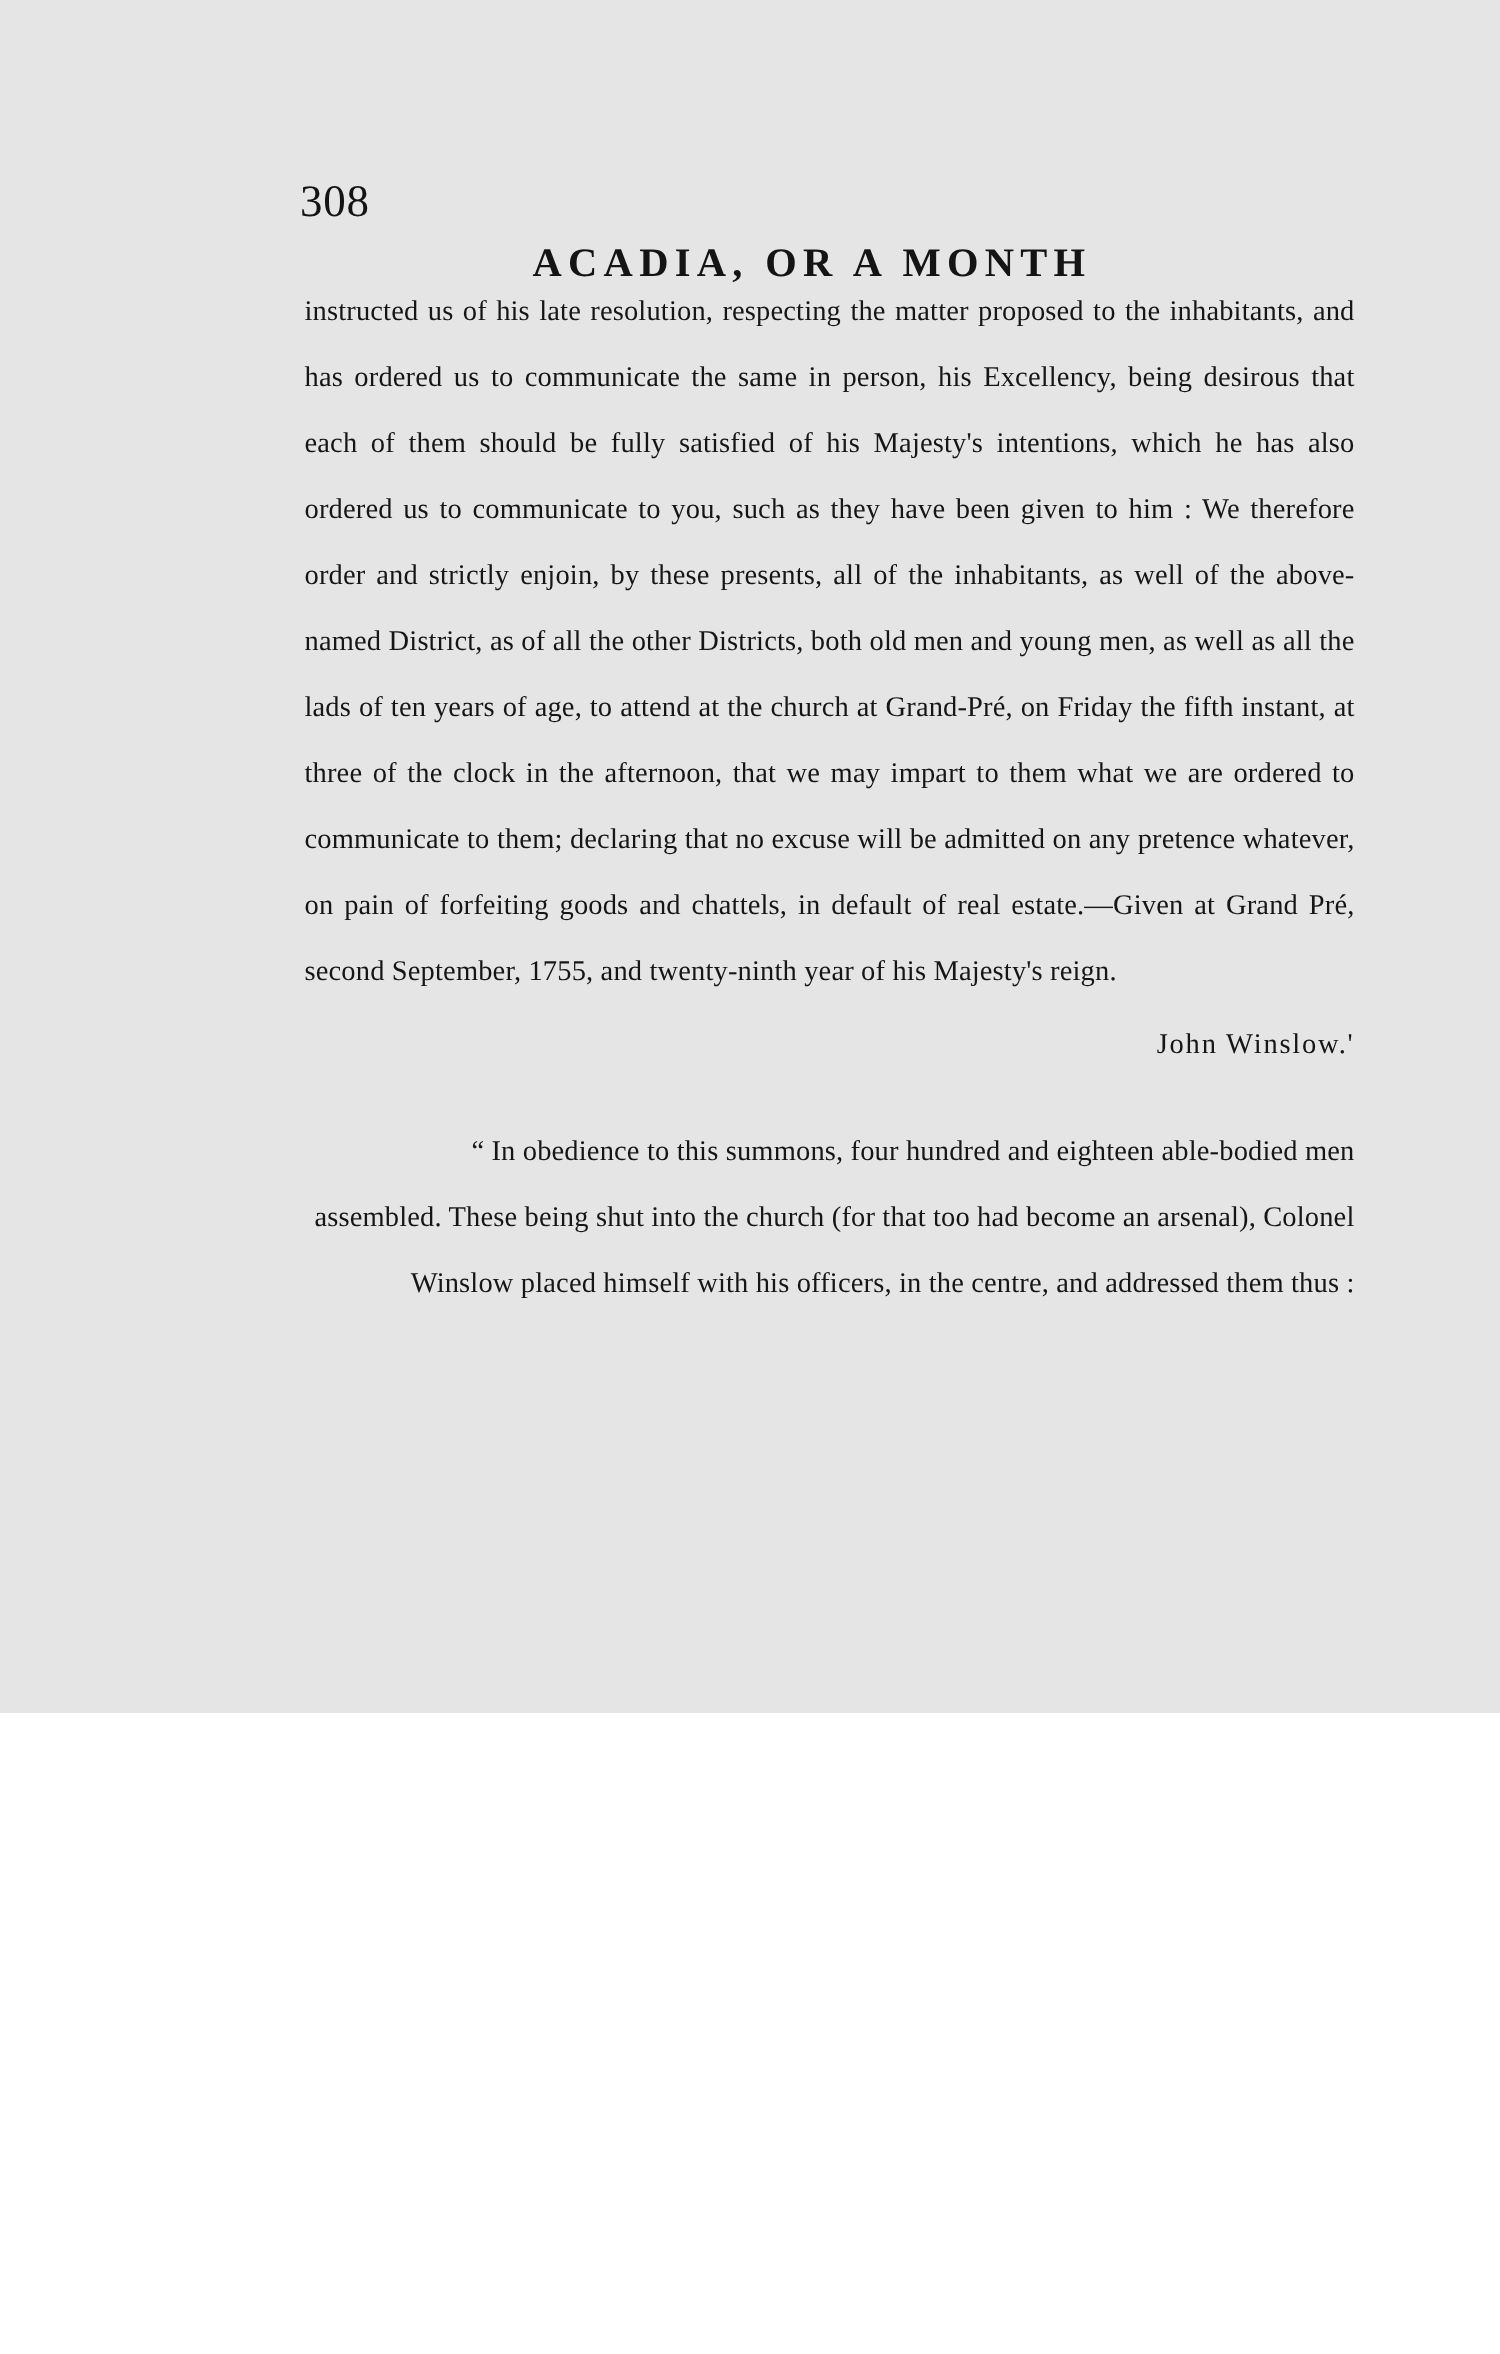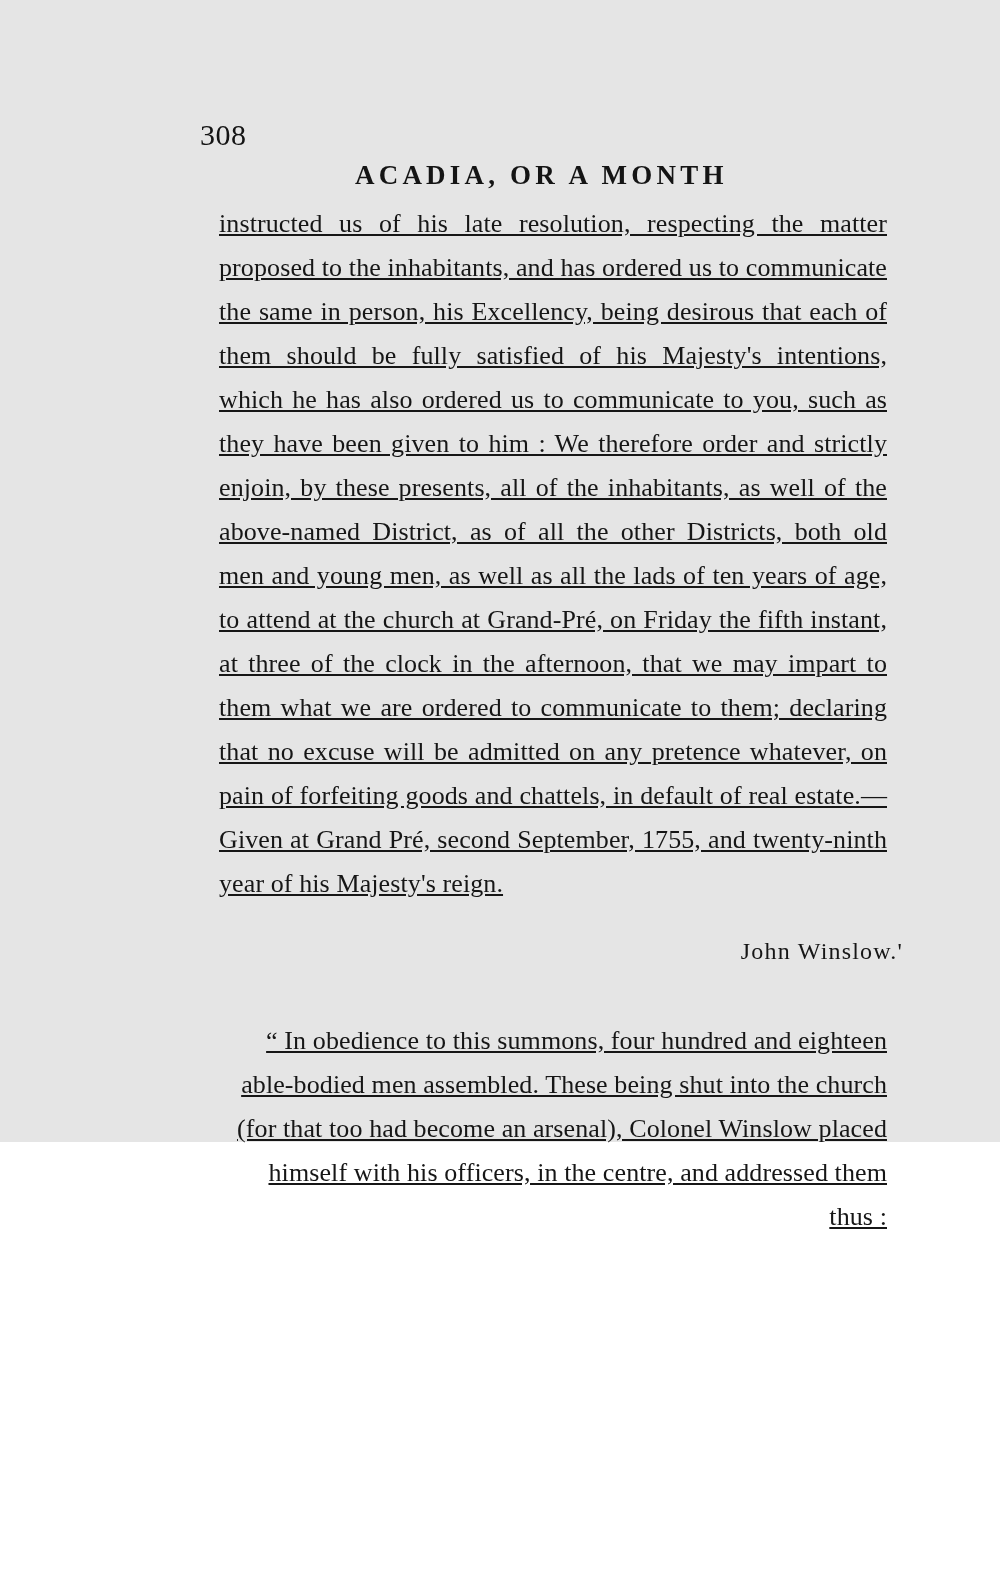--- a/index.html
+++ b/index.html
@@ -51,40 +51,39 @@
     font-family: "Liberation Serif", serif;
     margin-top: 36px;
   }
   .body-block {
     position: absolute;
     left: 203px;
     top: 186px;
     width: 700px;
   }
   .para {
-    margin: 16px;
-    font-size: 26px;
+    margin: 0;
+    font-size: 19px;
     line-height: 44px;
     text-align: justify;
     text-justify: inter-word;
     color: #161616;
     letter-spacing: 0.1px;
-    text-decoration: underline;
   }
   .para.cont {
     text-indent: 0;
   }
   .para.indent {
     text-indent: 34px;
   }
   .signature {
     margin: 0;
     padding-top: 16px;
     text-align: right;
-    font-size: 24px;
+    font-size: 19px;
     letter-spacing: 1.2px;
     color: #161616;
     white-space: nowrap;
   }
   .gap {
     height: 38px;
   }
   .para.last {
     text-align: right;
   }

